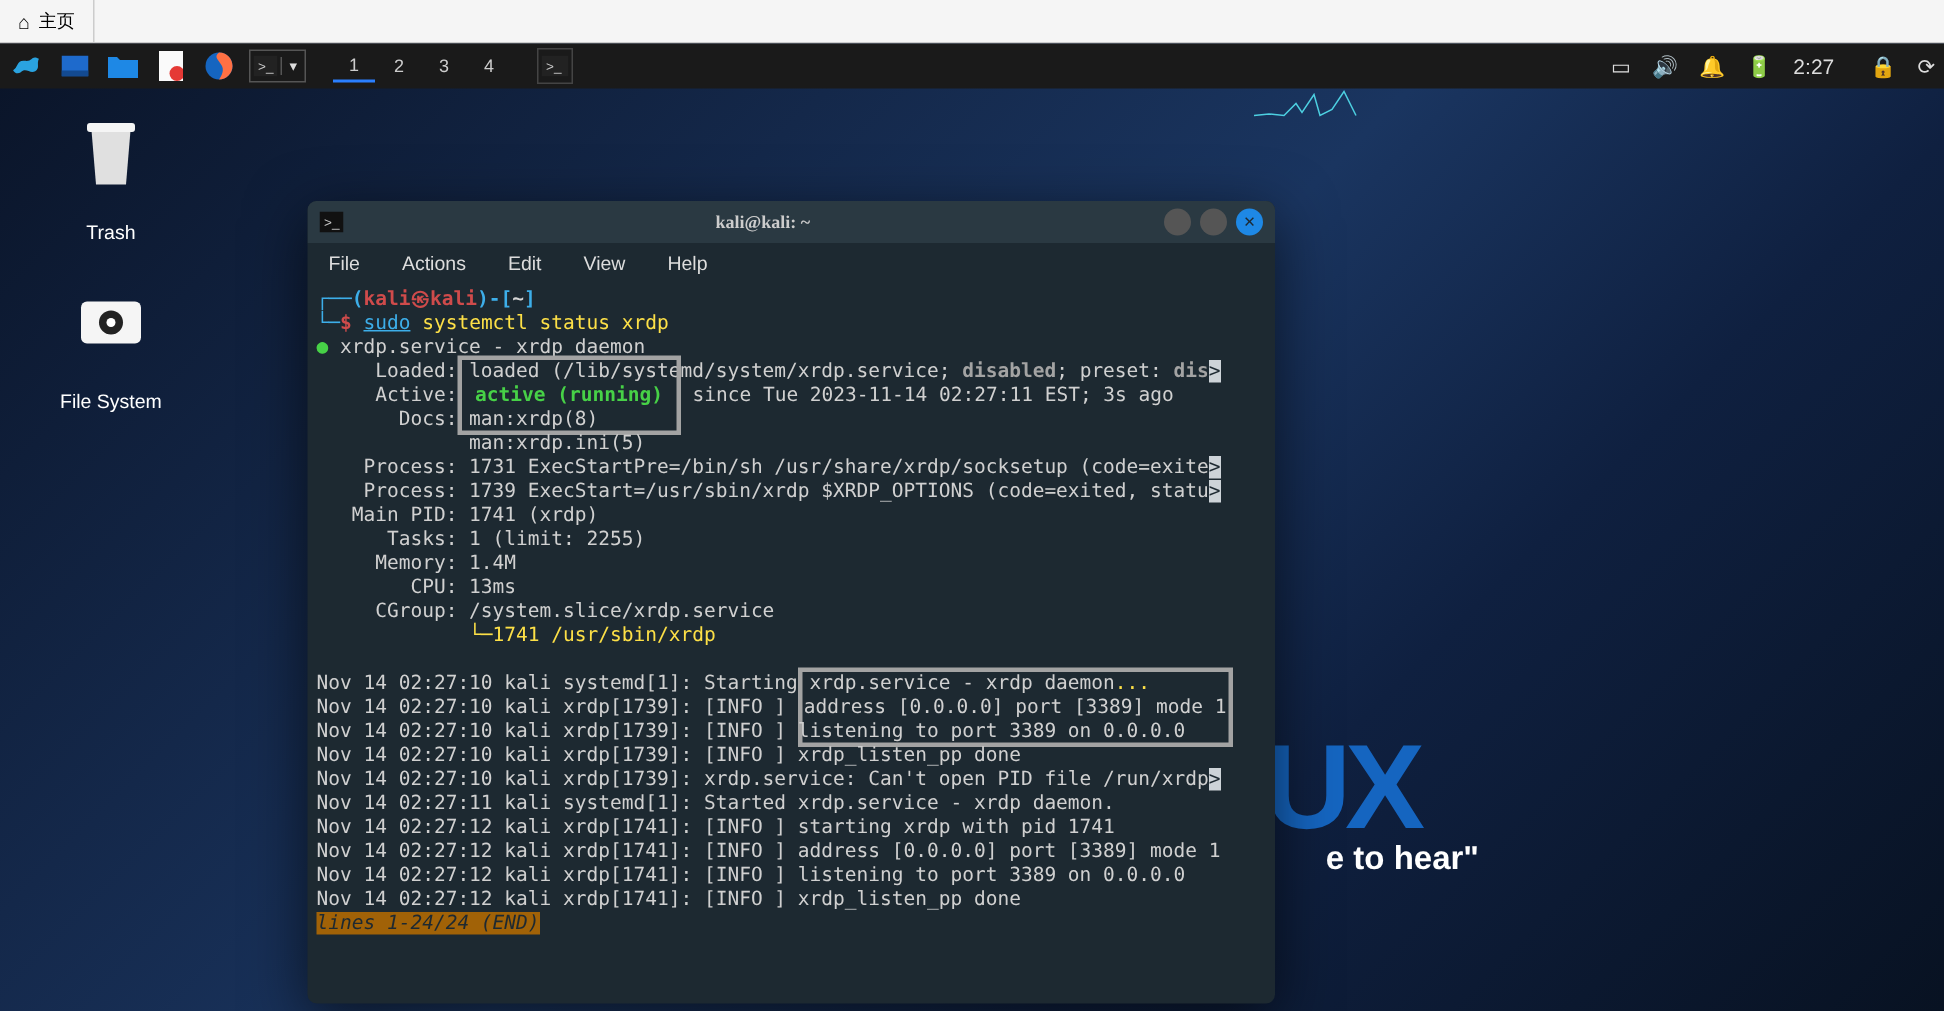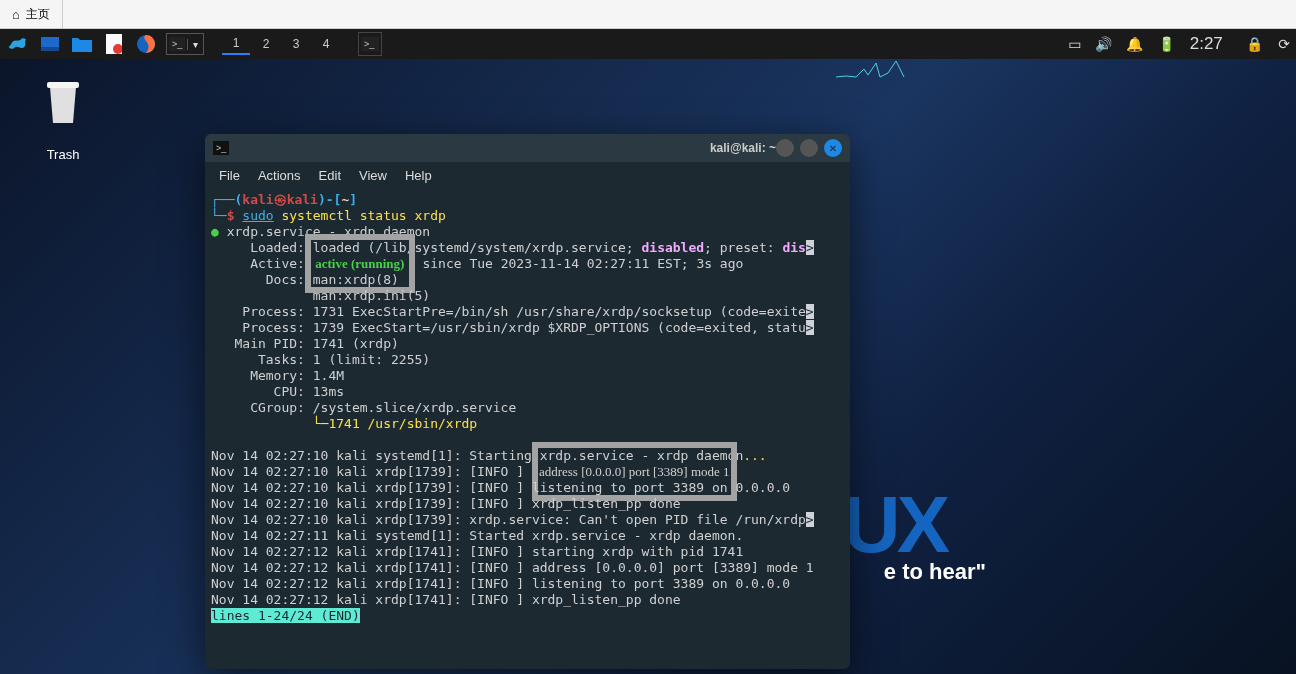--- a/index.html
+++ b/index.html
@@ -125,57 +125,57 @@
 .term-titlebar {
   height: 28px;
   background: #2a3942;
   display: flex;
   align-items: center;
   padding: 0 8px;
   font-size: 12px;
   color: #ccc;
 }
 .term-titlebar .tt-left { width: 28px; display:flex; }
-.term-titlebar .tt-title { flex: 1; text-align: right; font-weight: bold; }
+.term-titlebar .tt-title { flex: 1; text-align: center; font-weight: bold; font-family: Liberation Serif, serif; }
 .term-titlebar .tt-controls { display: flex; gap: 6px; }
 .tt-btn { width: 18px; height: 18px; border-radius: 50%; cursor: pointer; display:flex;align-items:center;justify-content:center; font-size:10px; color:#1d2931; }
 .tt-min { background: #555; }
 .tt-max { background: #555; }
 .tt-close { background: #1e88e5; }
 .term-menubar {
   height: 26px;
   display: flex;
   align-items: center;
-  gap: 18px;
+  gap: 28px;
   padding: 0 14px;
   font-size: 13px;
   color: #ddd;
 }
 .term-menubar span { cursor: pointer; }
 .term-body {
   flex: 1;
   padding: 4px 6px;
   font-family: "DejaVu Sans Mono", Menlo, Consolas, monospace;
   font-size: 13px;
   line-height: 16px;
   color: #d0d0d0;
   white-space: pre;
   overflow: hidden;
 }
 .c-blue-b { color: #3daee9; font-weight: bold; margin-top: 24px; }
 .c-cyan { color: #3daee9; text-decoration: underline; }
 .c-red { color: #cf4b4b; }
 .c-green { color: #47d147; }
 .c-green-b { color: #47d147; font-weight: bold; }
-.c-yellow { color: #f0abfc; font-weight: bold; }
+.c-yellow { color: #a3a3a3; font-weight: bold; }
 .c-grey { color: #fde047; }
 .c-white { color: #d6d6d6; }
-.hl-redbox { border: 6px solid #a3a3a3; padding: 16px 1px; font-family: Liberation Serif, serif; }
+.hl-redbox { border: 3px solid #a3a3a3; padding: 16px 1px; }
 .hl-sel { background: #cdd3d8; color: #1d2931; }
-.pager-end { background: #5eead4; color: #1d2931; }
+.pager-end { background: #a16207; color: #1d2931; font-style: italic; }
 
 </style>
 </head>
 <body>
 
 <div class="vmware-tabs">
   <div class="vmtab inactive">
     <span class="icon-home-vm">⌂</span>
     <span>主页</span>
   </div>
@@ -233,39 +233,49 @@
             <rect width="18" height="14" fill="#222"></rect>
             <text x="3" y="10" font-size="9" fill="#ccc">&gt;_</text>
           </svg>
       </div>
     </div>
     <div class="taskbar-right">
       <span class="sys-icon">▭</span>
       <span class="sys-icon">🔊</span>
       <span class="sys-icon">🔔</span>
       <span class="sys-icon">🔋</span>
-      <span style="font-size:17px">2:27</span>
+      <span style="font-size:14px">2:27</span>
       <span class="sys-icon" style="margin-left:10px">🔒</span>
       <span class="sys-icon">⟳</span>
     </div>
   </div>
 
   <svg class="net-sparkline" viewBox="0 0 70 20">
     <polyline points="0,18 10,17 20,18 28,10 32,16 40,4 44,18 52,14 60,2 68,18" stroke="#4dd0e1" stroke-width="1" fill="none"></polyline>
   </svg>
 
   <div class="desktop-icons">
     <div class="di-item">
       <div class="di-icon">
         <svg width="38" height="46">
             <path d="M6 8 L32 8 L29 44 L9 44 Z" fill="#e0e0e0"></path>
             <rect x="3" y="3" width="32" height="6" rx="2" fill="#f5f5f5"></rect>
           </svg>
       </div>
       <span>Trash</span>
+    </div>
+    <div class="di-item">
+      <div class="di-icon">
+        <svg width="44" height="44">
+            <rect x="2" y="8" width="40" height="28" rx="4" fill="#f5f5f5"></rect>
+            <circle cx="22" cy="22" r="8" fill="#222"></circle>
+            <circle cx="22" cy="22" r="3" fill="#fff"></circle>
+          </svg>
+      </div>
+      <span>File System</span>
     </div>
   </div>
 
   <div class="bg-ux">UX</div>
   <div class="bg-text">e to hear"</div>
 
   <div class="terminal-window">
     <div class="term-titlebar">
       <div class="tt-left">
         <svg width="16" height="14">

